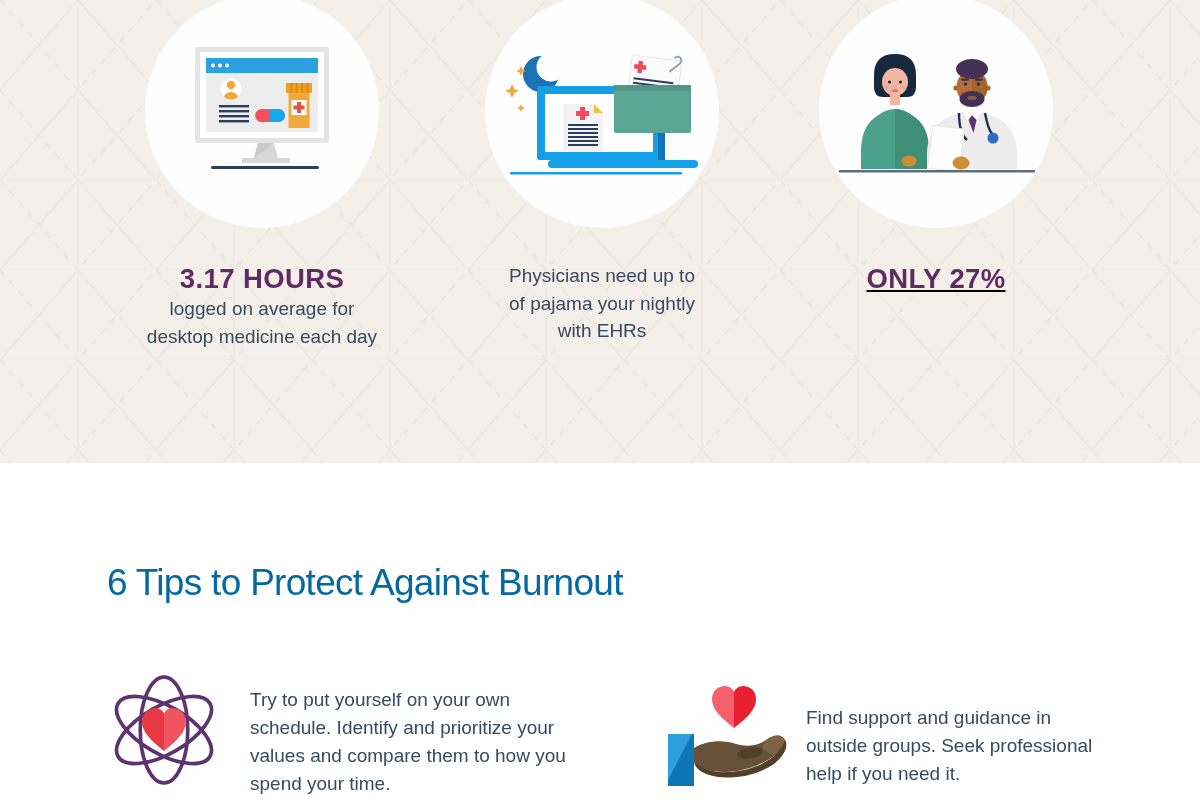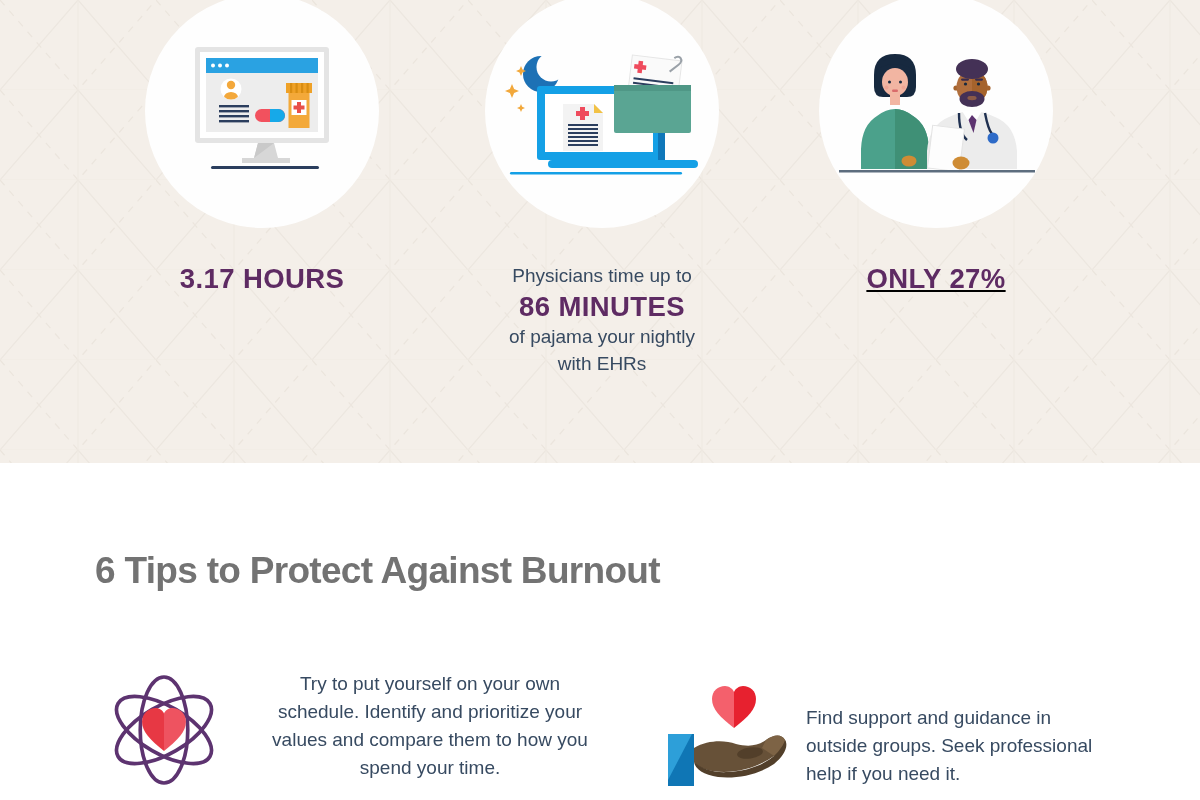--- a/index.html
+++ b/index.html
@@ -29,31 +29,31 @@
   .stat-lead, .stat-caption {
     font-size:19px; line-height:27.5px; color:#374a61; white-space:pre-line;
   }
   .stat-lead:empty { display:none; }
   .stat-value {
     font-size:27.5px; font-weight:bold; color:#5e2b63;
     letter-spacing:.4px; line-height:31px; padding:1px 0;
   }
   
   .tips-heading {
-    position:absolute; left:95px; top:550px; margin:0;
-    font-size:37px; font-weight:bold; color:#737373; letter-spacing:-.7px;
+    position:absolute; left:95px; top:550px; margin:12px;
+    font-size:37px; font-weight:normal; color:#0369a1; letter-spacing:-.7px;
   }
   .tip-icon { position:absolute; }
   .tip-icon-schedule { left:98px;  top:666px; }
   .tip-icon-support  { left:662px; top:676px; }
   .tip-text {
     position:absolute; font-size:19px; line-height:28px;
     color:#374a61; white-space:pre-line;
   }
-  .tip-text-schedule { left:250px; top:670px; width:360px;text-align:center; }
+  .tip-text-schedule { left:250px; top:686px; width:360px; }
   .tip-text-support  { left:806px; top:685px; width:330px;margin-top:19px; }
 </style>
 </head>
 <body>
 
 <section class="hero">
 
   <svg class="hero-pattern" width="1200" height="463" aria-hidden="true">
     <defs>
       <pattern id="tri" width="156" height="90" patternUnits="userSpaceOnUse">
@@ -103,20 +103,22 @@
         <path d="M87,64 h8.5 a6.5,6.5 0 0 1 0,13 h-8.5 Z" fill="#16a9e9"></path>
         <polygon points="75,98 91,98 95,113 71,113" fill="#d7d7d7"></polygon>
         <polygon points="75,98 91,98 71,113" fill="#c9c9c9"></polygon>
         <rect x="59" y="113" width="48" height="5" fill="#d7d7d7"></rect>
         <rect x="28" y="121" width="108" height="3" rx="1.5" fill="#2b3e5e"></rect>
       </svg>
     </div>
     <div class="stat-text">
 
       <div class="stat-value">3.17 HOURS</div>
+      <div class="stat-caption">logged on average for
+desktop medicine each day</div>
     </div>
   </div>
 
   <div class="stat stat-c2">
     <div class="circle">
       <svg width="212" height="130" viewBox="0 0 212 130">
         <circle cx="45" cy="28" r="18" fill="#1d71b5"></circle>
         <circle cx="55" cy="21" r="14.5" fill="#fefefe"></circle>
         <polygon points="16,38 18.1,42.9 23,45 18.1,47.1 16,52 13.9,47.1 9,45 13.9,42.9" fill="#f2a83b"></polygon>
         <polygon points="25,20 26.5,23.5 30,25 26.5,26.5 25,30 23.5,26.5 20,25 23.5,23.5" fill="#f2a83b"></polygon>
@@ -145,22 +147,21 @@
           <path d="M176,10 c5,-5 10,1 5,6 l-8,8" stroke="#9aa1a8" stroke-width="2" fill="none"></path>
         </g>
         <rect x="162" y="87" width="7" height="27" fill="#0f77b9"></rect>
         <rect x="118" y="39" width="77" height="48" rx="2" fill="#5aa593"></rect>
         <rect x="118" y="39" width="77" height="6" fill="#4f9786"></rect>
         <rect x="52" y="114" width="150" height="8" rx="4" fill="#14a0e6"></rect>
         <rect x="14" y="126" width="172" height="2.6" rx="1.3" fill="#14a0e6"></rect>
       </svg>
     </div>
     <div class="stat-text">
-      <div class="stat-lead">Physicians time up to</div>
-      <div class="stat-value">86 MINUTES</div>
+      <div class="stat-lead">Physicians need up to</div>
       <div class="stat-caption">of pajama your nightly
 with EHRs</div>
     </div>
   </div>
 
   <div class="stat stat-c3">
     <div class="circle">
       <svg width="210" height="132" viewBox="0 0 210 132">
 
         <path d="M43,30 Q43,9 64,9 Q85,9 85,30 L85,42 Q85,52 76,52 L52,52 Q43,52 43,42 Z" fill="#17293f"></path>

